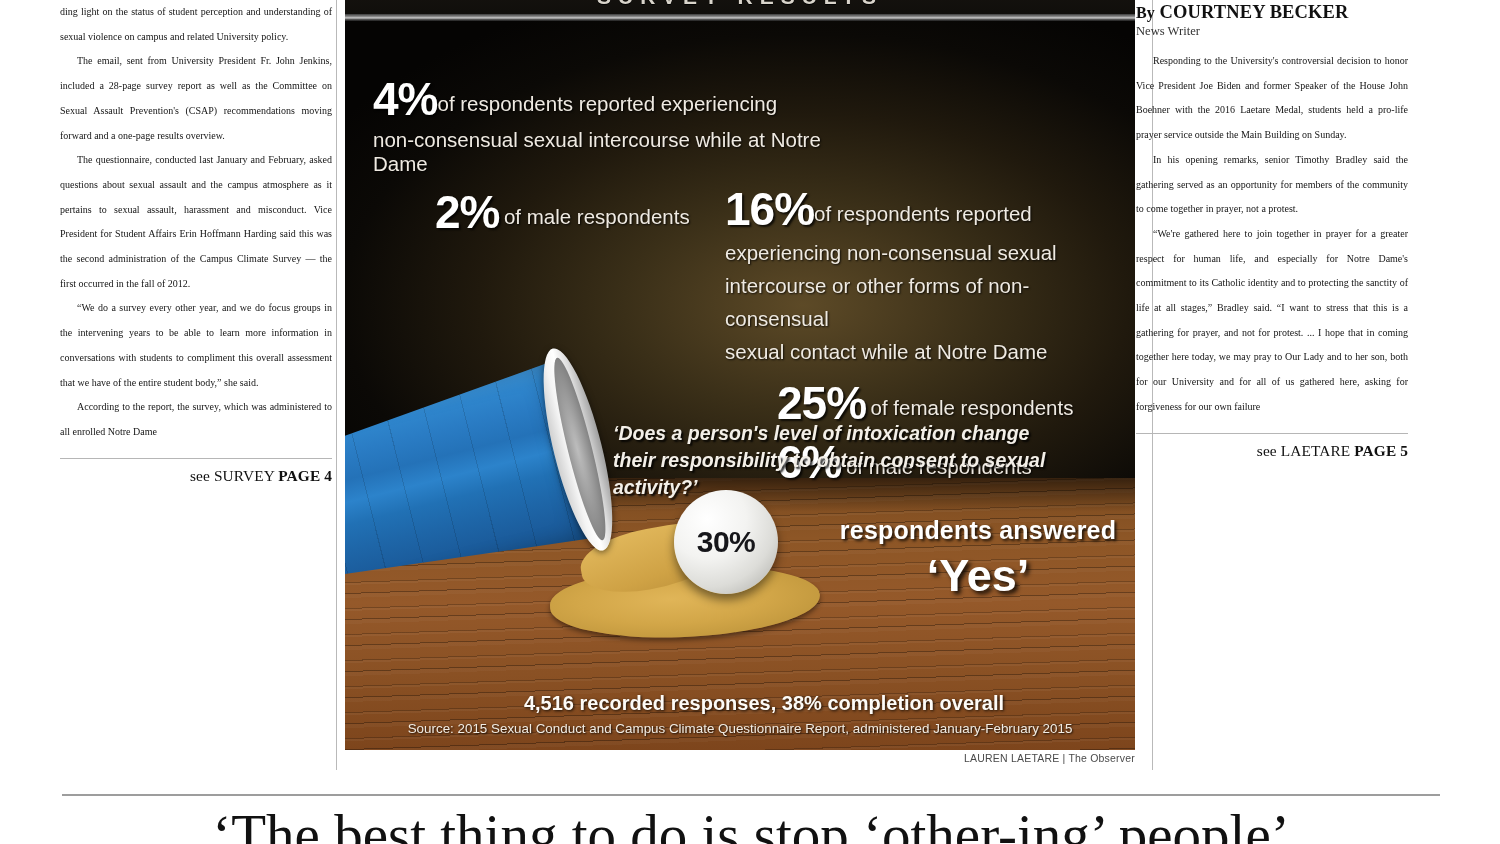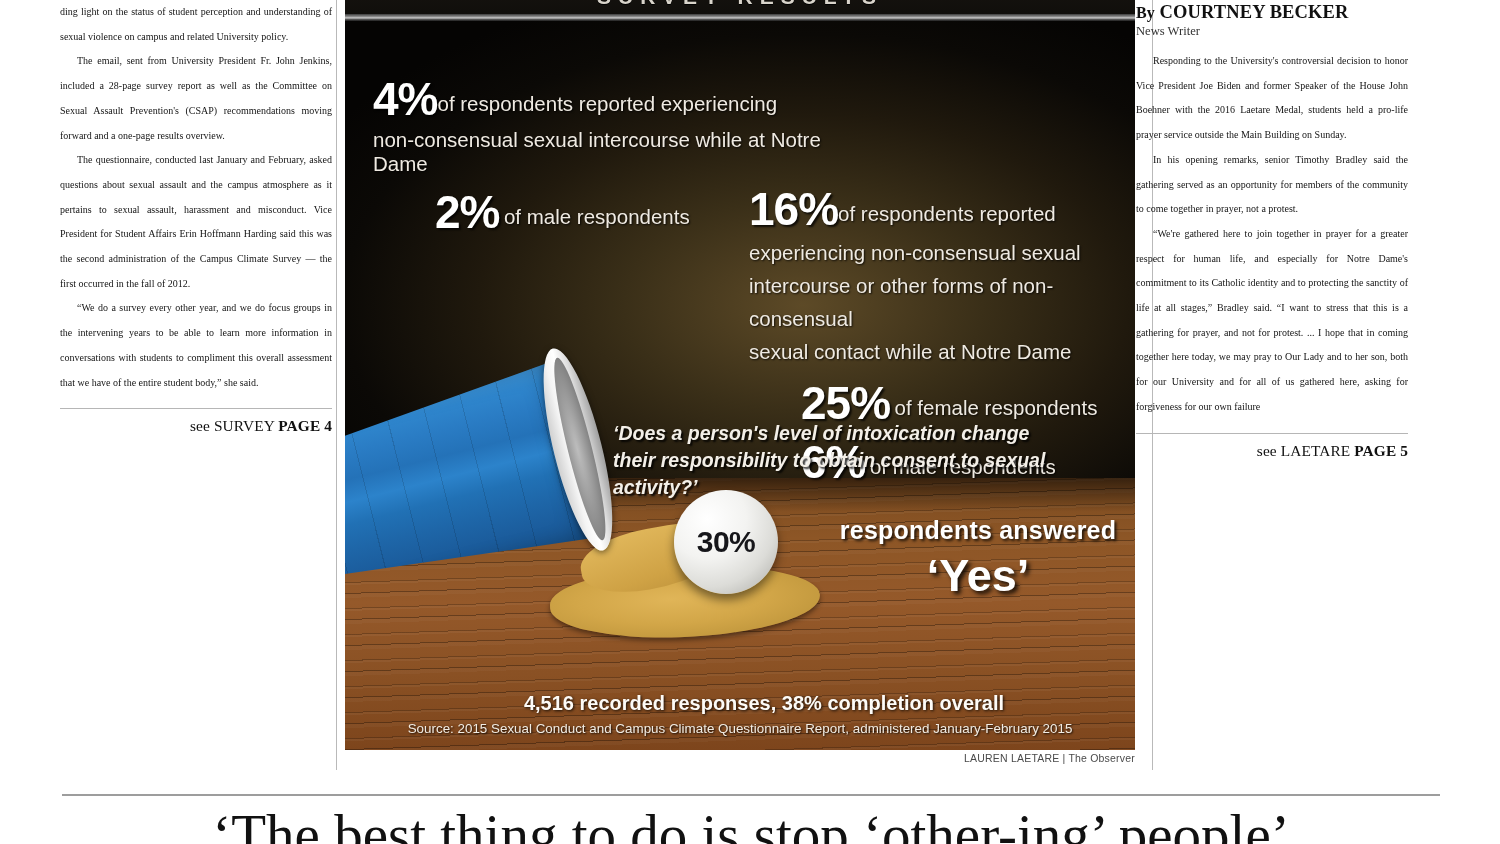--- a/index.html
+++ b/index.html
@@ -180,21 +180,21 @@
   #stat-4 { left: 28px; top: 72px; width: 500px; }
   #stat-4 .pct { font-size: 46px; vertical-align: -4px; }
   #stat-4 .desc { font-size: 20.5px; }
   #stat-4 .line2 { font-size: 20.5px; display: block; margin-top: 2px; }
   .sub-list { margin-top: 9px; margin-left: 62px; }
   .sub-line { white-space: nowrap; margin-bottom: 5px; }
   .sub-line .pct { font-size: 25px; }
   .sub-line .desc { font-size: 19.5px; }
 
   
-  #stat-16 { left: 380px; top: 182px; width: 395px; margin-left: 24px; }
+  #stat-16 { left: 380px; top: 182px; width: 395px; }
   #stat-16 .pct { font-size: 46px; vertical-align: -4px; }
   #stat-16 .desc { font-size: 20.5px; line-height: 33px; }
   #stat-16 .sub-list { margin-left: 52px; margin-top: 8px; }
 
   
   #question {
     position: absolute;
     left: 268px; top: 420px; width: 500px;
     font-family: "Liberation Sans", sans-serif;
     font-style: italic;
@@ -370,20 +370,21 @@
 <div id="page">
 
   <div class="vrule" id="vrule-left"></div>
   <div class="vrule" id="vrule-right"></div>
 
   <div class="newscol" id="left-col">
     <p class="body-par">ding light on the status of student perception and understanding of sexual violence on campus and related University policy.</p>
     <p class="body-par indent">The email, sent from University President Fr. John Jenkins, included a 28-page survey report as well as the Committee on Sexual Assault Prevention's (CSAP) recommendations moving forward and a one-page results overview.</p>
     <p class="body-par indent">The questionnaire, conducted last January and February, asked questions about sexual assault and the campus atmosphere as it pertains to sexual assault, harassment and misconduct. Vice President for Student Affairs Erin Hoffmann Harding said this was the second administration of the Campus Climate Survey — the first occurred in the fall of 2012.</p>
     <p class="body-par indent">“We do a survey every other year, and we do focus groups in the intervening years to be able to learn more information in conversations with students to compliment this overall assessment that we have of the entire student body,” she said.</p>
+    <p class="body-par indent">According to the report, the survey, which was administered to all enrolled Notre Dame</p>
     <hr class="col-rule">
     <div class="jumpline">
       <span class="see">see</span>
       <span>SURVEY</span>
       <b>PAGE 4</b>
     </div>
   </div>
 
   <div class="newscol" id="right-col">
     <div class="byline-name">

